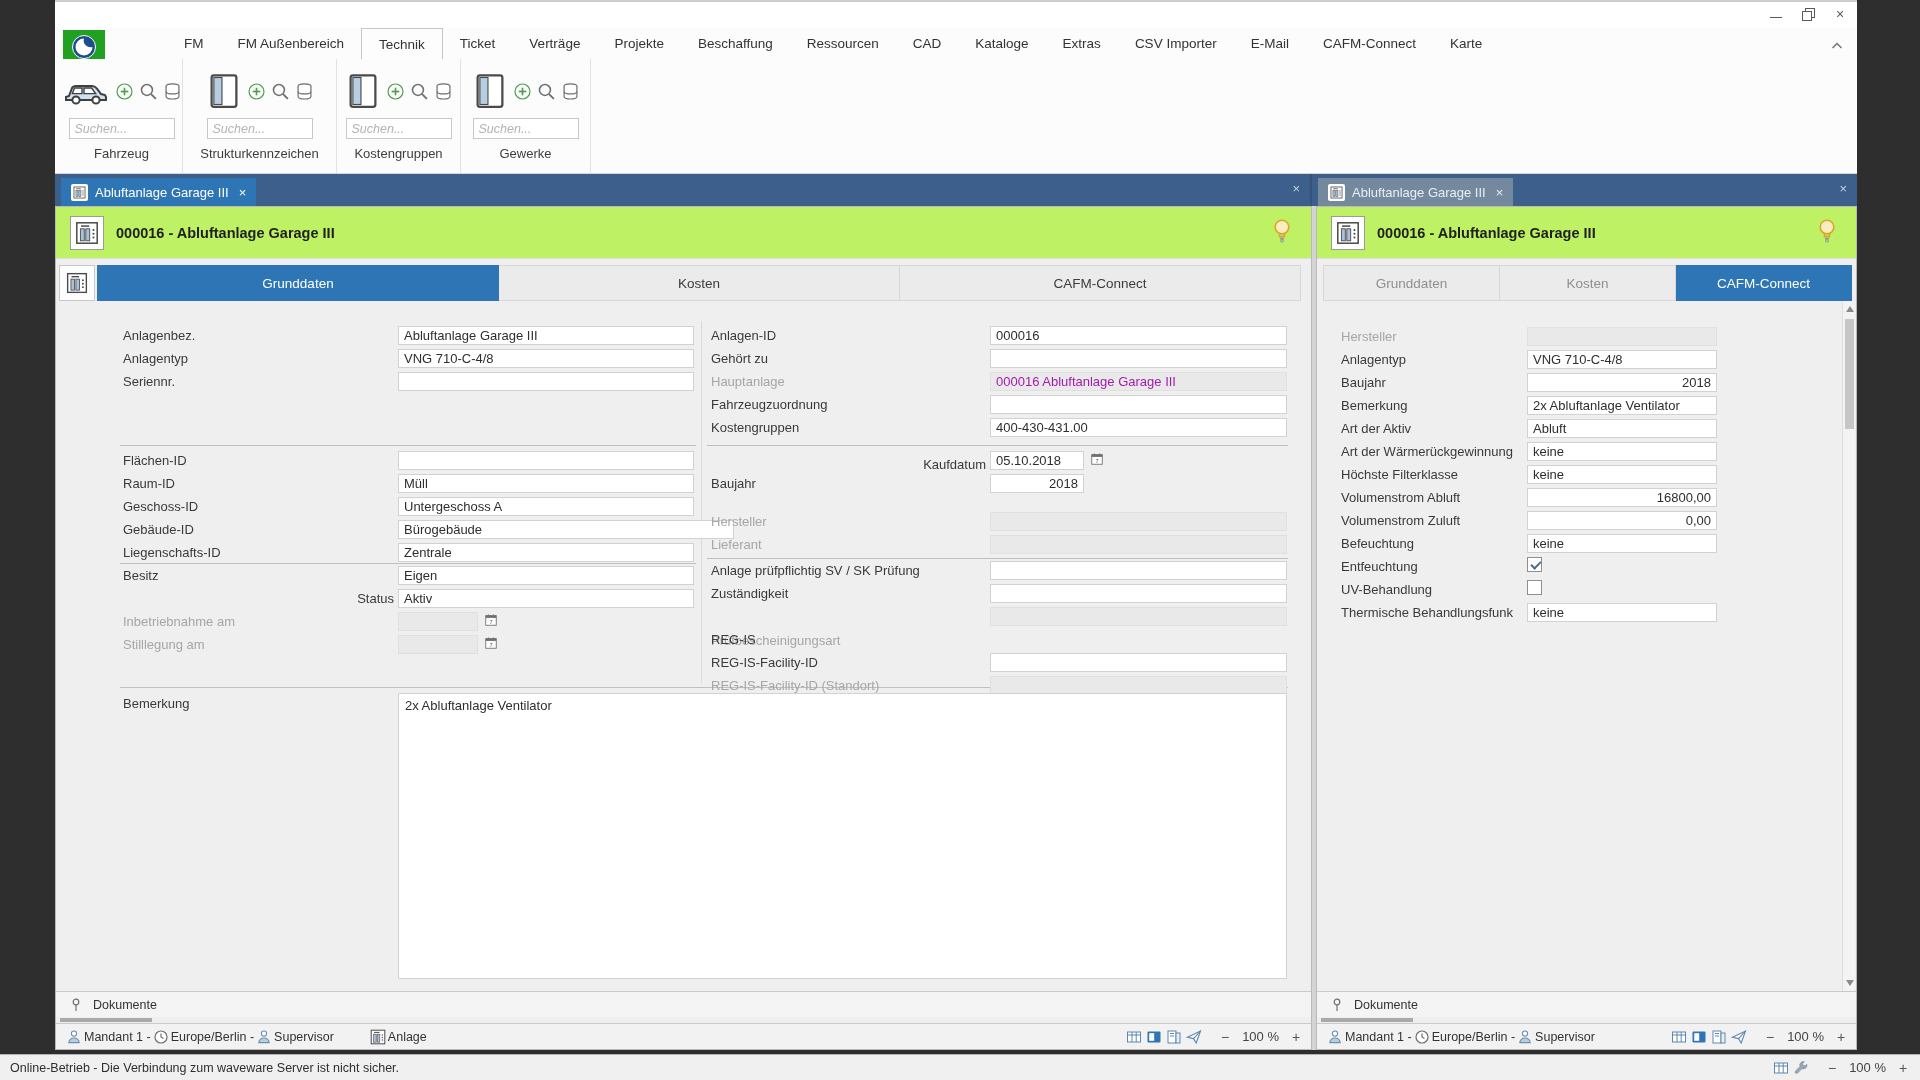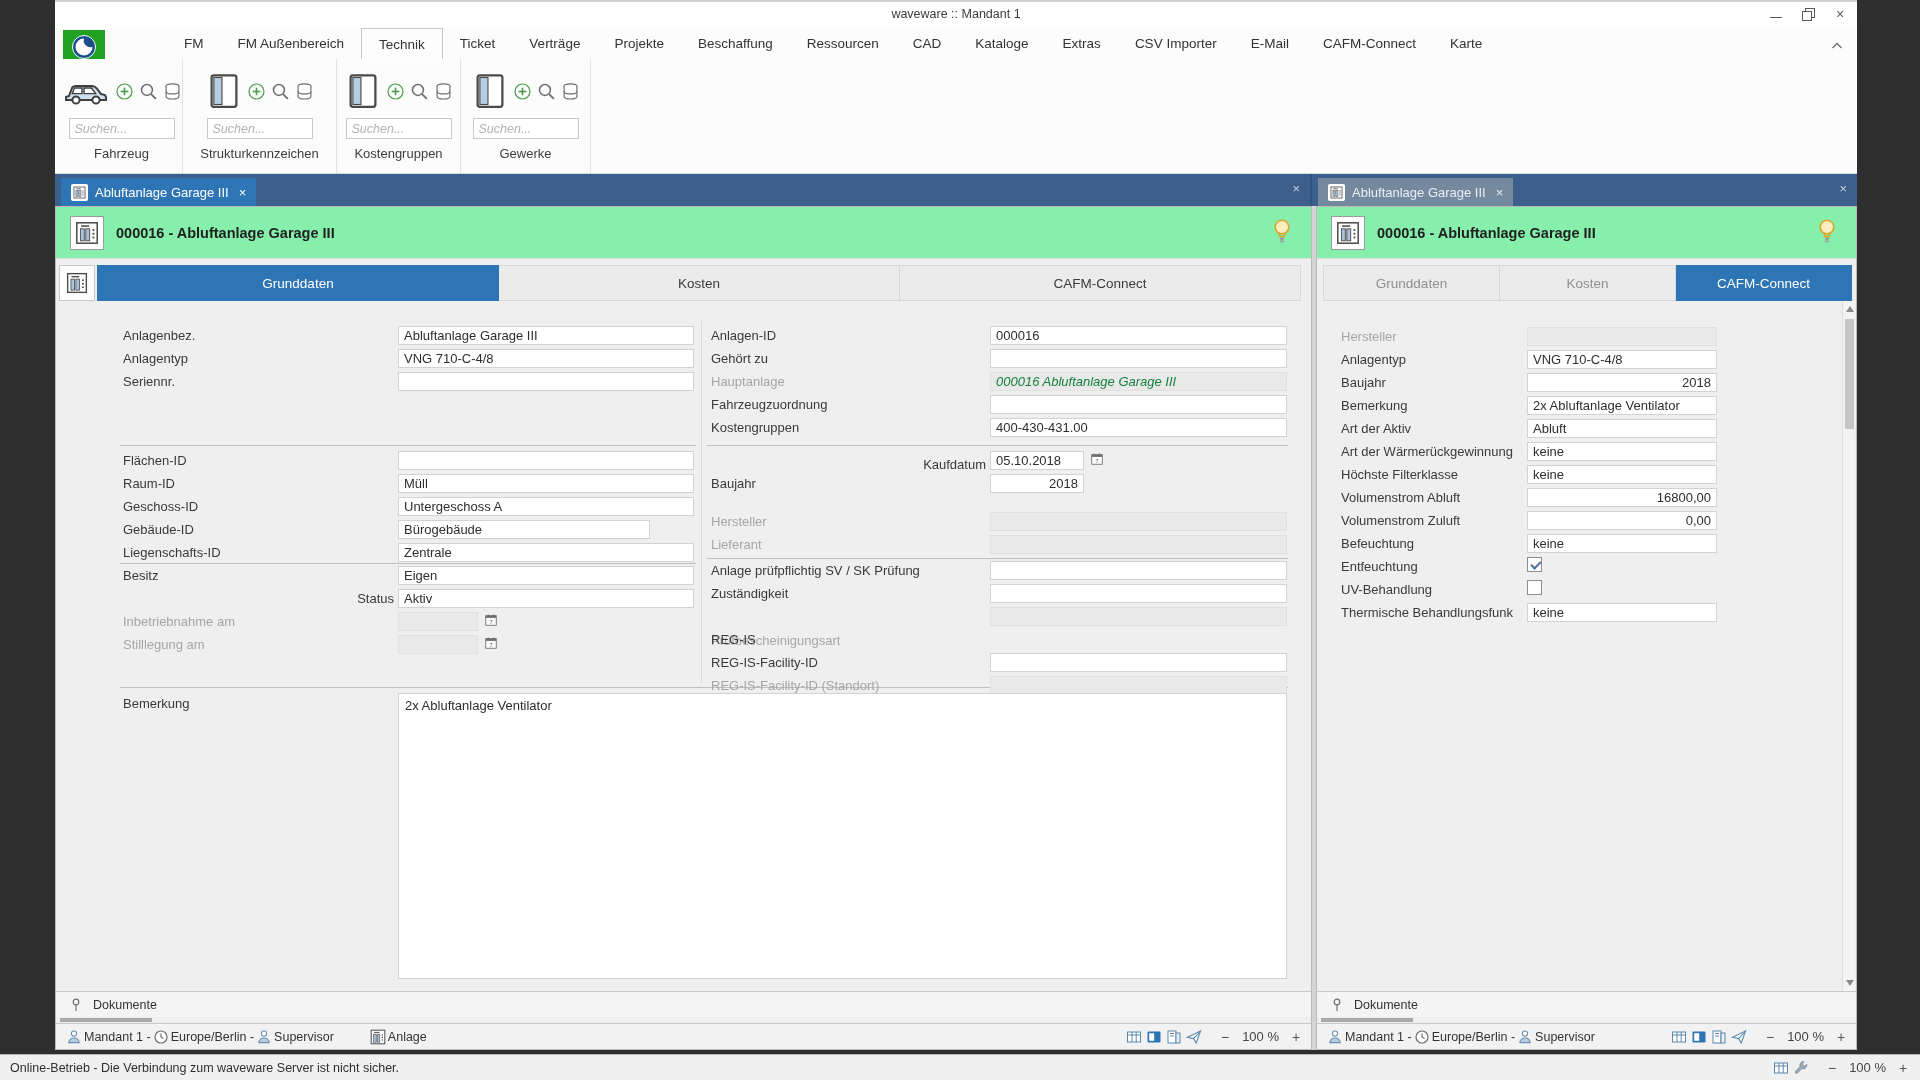--- a/index.html
+++ b/index.html
@@ -37,34 +37,34 @@
   .dtab.active{background:#2e75b5;color:#fff;}
   .dtab.inactive{background:#75899e;color:#e8eef5;}
   .dtab .dticon{width:17px;height:17px;background:#fff;border-radius:2px;display:flex;align-items:center;justify-content:center;}
   .dtab .dtx{font-size:13px;margin-left:3px;}
   .secx{position:absolute;right:10px;top:8px;font-size:13px;color:#c7d2de;line-height:13px;}
   
   #panels{position:absolute;left:0;top:204px;width:100%;height:844px;background:#d4d4d4;}
   .panel{position:absolute;top:0;height:844px;background:#efefef;border:1px solid #b9b9b9;}
   #lpanel{left:0;width:1257px;}
   #rpanel{left:1261px;width:541px;}
-  .phead{position:absolute;left:0;right:0;top:0;height:52px;background:#86efac;border-bottom:1px solid #dcdcdc;display:flex;align-items:center;padding:0 14px;gap:12px;}
+  .phead{position:absolute;left:0;right:0;top:0;height:52px;background:#bef264;border-bottom:1px solid #dcdcdc;display:flex;align-items:center;padding:0 14px;gap:12px;}
   .pic{width:34px;height:34px;background:#fff;border:1px solid #9b9b9b;display:flex;align-items:center;justify-content:center;flex:0 0 auto;}
   .ptitle{font-size:14.5px;font-weight:bold;color:#1f1f1f;white-space:nowrap;}
   .bulb{position:absolute;right:16px;top:10px;width:26px;height:26px;}
   .ptabs{position:absolute;top:58px;height:36px;display:flex;}
   .ptab{flex:1;display:flex;align-items:center;justify-content:center;font-size:13.5px;color:#3c3c3c;background:#ebebeb;border:1px solid #d7d7d7;border-left:none;}
   .ptab:first-child{border-left:1px solid #d7d7d7;}
   .ptab.active{background:#2e75b5;color:#fff;border-color:#2e75b5;}
   .ptab.dimtext{color:#8f8f8f;}
   .form{position:absolute;top:94px;left:0;right:0;bottom:58px;background:#efefef;overflow:hidden;}
   .flabel{position:absolute;font-size:13px;color:#3a3a3a;white-space:nowrap;overflow:hidden;}
   .flabel.dim{color:#a6a6a6;}
   .finput{position:absolute;height:19px;background:#fff;border:1px solid #d2d2d2;font-size:13px;line-height:17px;padding:0 5px;color:#2e2e2e;white-space:nowrap;overflow:hidden;}
-  .finput.ro{background:#e9e9e9;border-color:#e0e0e0;color:#15803d;font-style:italic;}
+  .finput.ro{background:#e9e9e9;border-color:#e0e0e0;color:#a21caf;}
   .finput.num{text-align:right;}
   .fdiv{position:absolute;height:1px;background:#bfbfbf;}
   .vdiv{position:absolute;width:1px;background:#d9d9d9;}
   .calic{position:absolute;width:14px;height:14px;}
   .cb{position:absolute;width:15px;height:15px;background:#fff;border:1px solid #8f8f8f;}
   .cb.on::after{content:"";position:absolute;left:2.5px;top:3px;width:8px;height:4px;border-left:2px solid #4c6f91;border-bottom:2px solid #4c6f91;transform:rotate(-45deg);}
   .memo{position:absolute;background:#fff;border:1px solid #d2d2d2;font-size:13px;padding:4px 6px;color:#2e2e2e;}
   
   .strip{position:absolute;left:0;top:58px;width:41px;bottom:58px;}
   .stripcell{position:absolute;left:3px;width:36px;height:36px;background:#fdfdfd;border:1px solid #c8c8c8;display:flex;align-items:center;justify-content:center;}
@@ -199,21 +199,20 @@
         <rect width="42" height="34" fill="#21a121"></rect>
         <circle cx="21" cy="17" r="11.5" fill="#1c4e8e" stroke="#fff"></circle>
         <path d="M21 8.5 a8.5 8.5 0 1 0 8.5 8.5 a6.8 6.8 0 0 1 -8.5 -8.5" fill="#fff"></path>
       </symbol>
 </defs>
 </svg>
 
 <div id="window">
 
   <div id="titlebar">
-    <div class="wtitle">waveware :: Mandant 1</div>
     <div class="wctrls">
       <span class="wc wc-min"></span>
       <span class="wc wc-rest"></span>
       <span class="wc wc-close">×</span>
     </div>
   </div>
 
   <svg id="logo">
       <use href="#i-logo"></use>
     </svg>
@@ -397,21 +396,21 @@
           <div class="flabel" style="left: 67px; top: 73px; width: 271px;">Seriennr.</div>
           <div class="finput" style="left: 342px; top: 71px; width: 296px;"></div>
           <div class="fdiv" style="left: 64px; top: 144px; width: 576px;"></div>
           <div class="flabel" style="left: 67px; top: 152px; width: 271px;">Flächen-ID</div>
           <div class="finput" style="left: 342px; top: 150px; width: 296px;"></div>
           <div class="flabel" style="left: 67px; top: 175px; width: 271px;">Raum-ID</div>
           <div class="finput" style="left: 342px; top: 173px; width: 296px;">Müll</div>
           <div class="flabel" style="left: 67px; top: 198px; width: 271px;">Geschoss-ID</div>
           <div class="finput" style="left: 342px; top: 196px; width: 296px;">Untergeschoss A</div>
           <div class="flabel" style="left: 67px; top: 221px; width: 271px;">Gebäude-ID</div>
-          <div class="finput" style="left: 342px; top: 219px; width: 252px;">Bürogebäude</div>
+          <div class="finput" style="left: 342px; top: 219px; width: 336px;">Bürogebäude</div>
           <div class="flabel" style="left: 67px; top: 244px; width: 271px;">Liegenschafts-ID</div>
           <div class="finput" style="left: 342px; top: 242px; width: 296px;">Zentrale</div>
           <div class="fdiv" style="left: 64px; top: 262px; width: 576px;"></div>
           <div class="flabel" style="left: 67px; top: 267px; width: 271px;">Besitz</div>
           <div class="finput" style="left: 342px; top: 265px; width: 296px;">Eigen</div>
           <div class="flabel" style="left: 67px; top: 290px; width: 271px; text-align: right;">Status</div>
           <div class="finput" style="left: 342px; top: 288px; width: 296px;">Aktiv</div>
           <div class="flabel dim" style="left: 67px; top: 313px; width: 271px;">Inbetriebnahme am</div>
           <div class="finput ro" style="left: 342px; top: 311px; width: 80px;"></div>
           <svg width="14" height="14" class="calic" style="left: 428px; top: 312px;">

